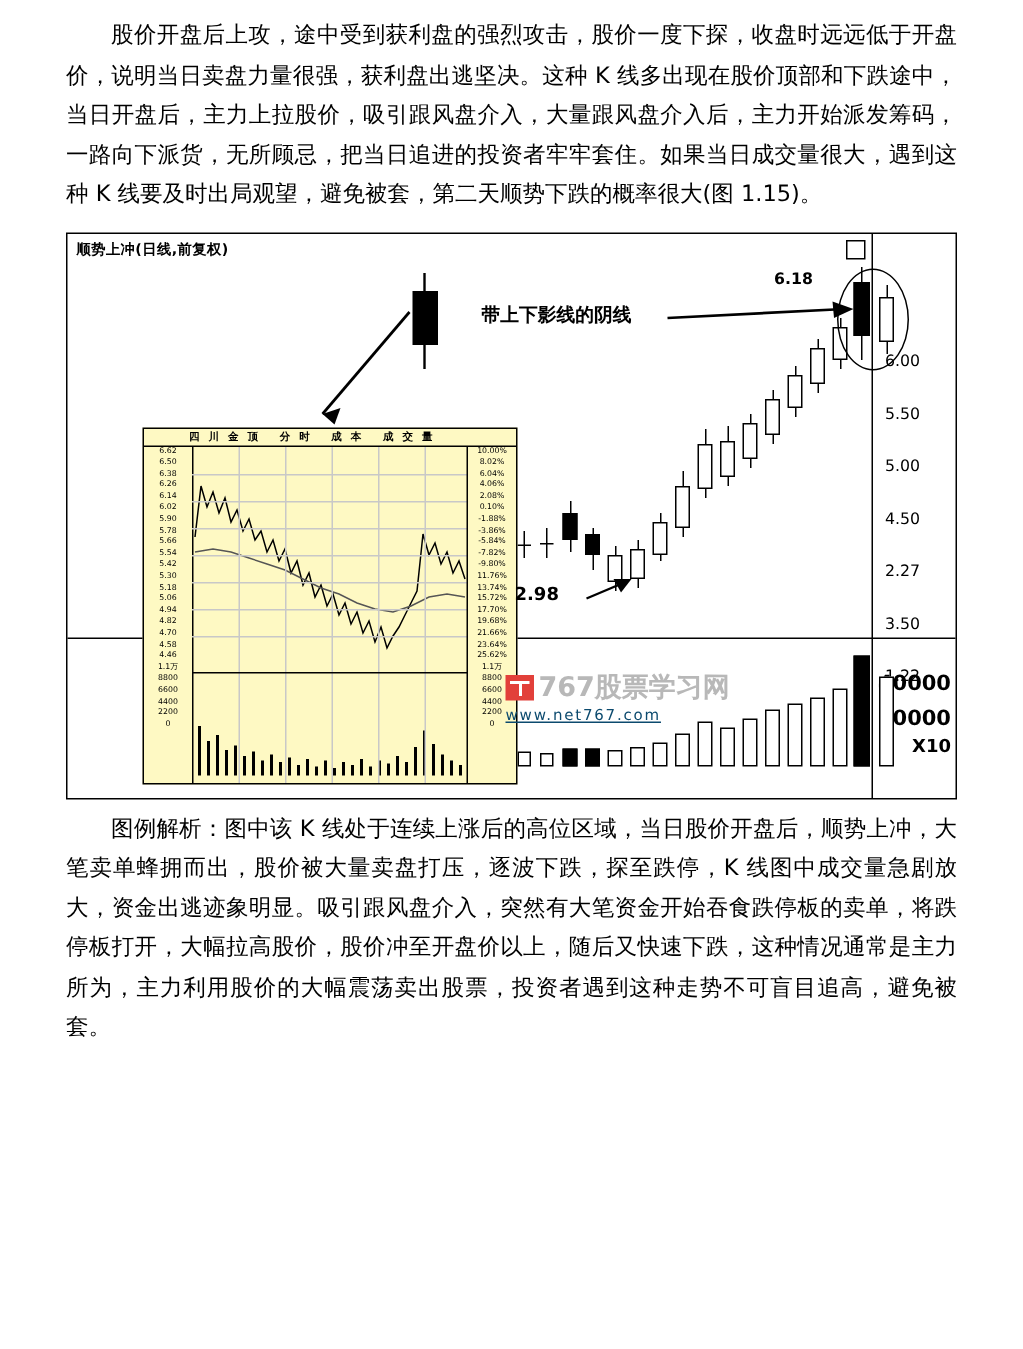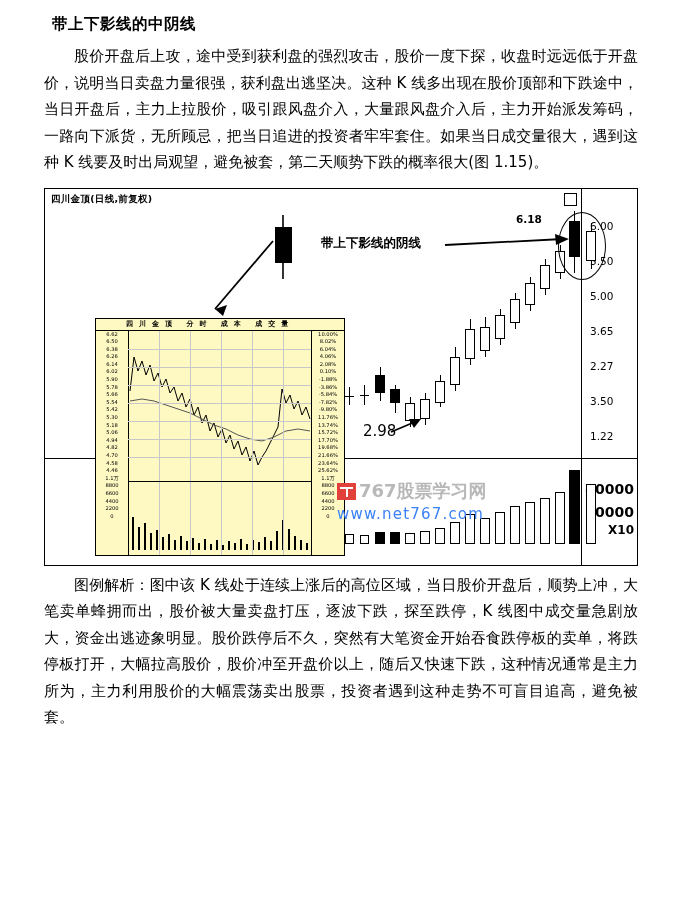--- a/index.html
+++ b/index.html
@@ -76,20 +76,21 @@
     top: 0;
     width: 56px;
     height: 100%;
     border-left: 1px solid #000;
     box-sizing: border-box;
   }
   .price-axis .tick {
     position: absolute;
     left: 8px;
     font-size: 10.5px;
+    margin-top: 48px;
   }
   .vol-divider {
     position: absolute;
     left: 0;
     right: 0;
     top: 269px;
     border-top: 1px solid #000;
   }
   .x10 {
     position: absolute;
@@ -219,23 +220,22 @@
     font-weight: bold;
     white-space: nowrap;
   }
   .label-618 {
     position: absolute;
     font-size: 10.5px;
     font-weight: bold;
   }
   .label-298 {
     position: absolute;
-    font-size: 15px;
-    font-weight: normal;
-    margin-left: 20px;
+    font-size: 12px;
+    font-weight: bold;
   }
   .ellipse {
     position: absolute;
     border: 1.6px solid #000;
     border-radius: 50%;
   }
   .fig-caption {
     text-align: center;
     font-size: 13px;
     font-weight: bold;
@@ -266,47 +266,47 @@
     vertical-align: -3px;
     margin-right: 3px;
     position: relative;
   }
   .wm-sq i {
     position: absolute;
     background: #fff;
     display: block;
   }
   .wm-bottom {
-    font-size: 15px;
-    color: #3b82f6;
+    font-size: 10px;
+    color: #0c4a6e;
     letter-spacing: 1.2px;
     margin-top: 2px;
     white-space: nowrap;
+    text-decoration: underline;
   }
 </style>
 </head>
 <body>
 
 <div class="page">
 
-  <div class="heading">带上下影线的中阴线</div>
 
   <p class="para p1">股价开盘后上攻，途中受到获利盘的强烈攻击，股价一度下探，收盘时远远低于开盘价，说明当日卖盘力量很强，获利盘出逃坚决。这种 K 线多出现在股价顶部和下跌途中，当日开盘后，主力上拉股价，吸引跟风盘介入，大量跟风盘介入后，主力开始派发筹码，一路向下派货，无所顾忌，把当日追进的投资者牢牢套住。如果当日成交量很大，遇到这种 K 线要及时出局观望，避免被套，第二天顺势下跌的概率很大(图 1.15)。</p>
 
   <div class="figure-wrap">
     <div class="chart-frame">
 
-      <div class="chart-title">四川金顶(日线,前复权)</div>
+      <div class="chart-title">顺势上冲(日线,前复权)</div>
       <div class="title-box"></div>
 
       <div class="price-axis">
         <div class="tick" style="top:31px">6.00</div>
         <div class="tick" style="top:66px">5.50</div>
         <div class="tick" style="top:101px">5.00</div>
-        <div class="tick" style="top:136px">3.65</div>
+        <div class="tick" style="top:136px">4.50</div>
         <div class="tick" style="top:171px">2.27</div>
         <div class="tick" style="top:206px">3.50</div>
         <div class="tick" style="top:241px">1.22</div>
         <div class="vol-axis-label" style="top:292px">40000</div>
         <div class="vol-axis-label" style="top:315px">20000</div>
       </div>
 
       <div class="vol-divider"></div>
       <div class="x10">X10</div>
 
@@ -494,15 +494,15 @@
             <i style="left:9px;top:6px;width:2px;height:8px"></i>
           </span><span>767股票学习网</span>
         </div>
         <div class="wm-bottom">www.net767.com</div>
       </div>
 
     </div>
 
   </div>
 
-  <p class="para p2">图例解析：图中该 K 线处于连续上涨后的高位区域，当日股价开盘后，顺势上冲，大笔卖单蜂拥而出，股价被大量卖盘打压，逐波下跌，探至跌停，K 线图中成交量急剧放大，资金出逃迹象明显。股价跌停后不久，突然有大笔资金开始吞食跌停板的卖单，将跌停板打开，大幅拉高股价，股价冲至开盘价以上，随后又快速下跌，这种情况通常是主力所为，主力利用股价的大幅震荡卖出股票，投资者遇到这种走势不可盲目追高，避免被套。</p>
+  <p class="para p2">图例解析：图中该 K 线处于连续上涨后的高位区域，当日股价开盘后，顺势上冲，大笔卖单蜂拥而出，股价被大量卖盘打压，逐波下跌，探至跌停，K 线图中成交量急剧放大，资金出逃迹象明显。吸引跟风盘介入，突然有大笔资金开始吞食跌停板的卖单，将跌停板打开，大幅拉高股价，股价冲至开盘价以上，随后又快速下跌，这种情况通常是主力所为，主力利用股价的大幅震荡卖出股票，投资者遇到这种走势不可盲目追高，避免被套。</p>
 
 </div>
 
 </body></html>

